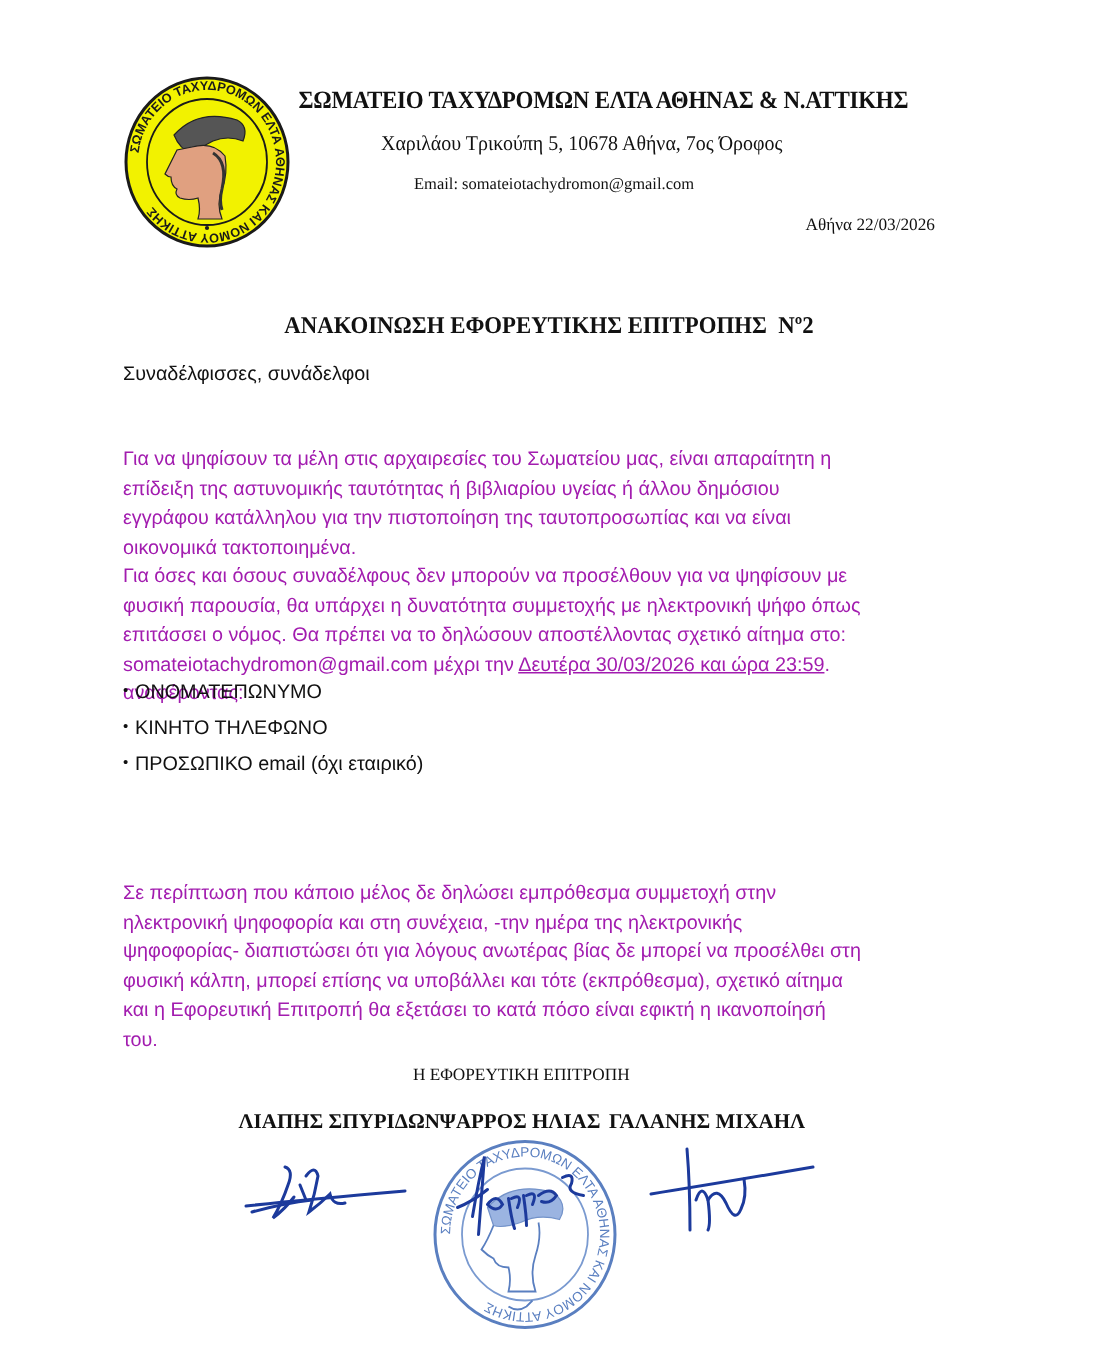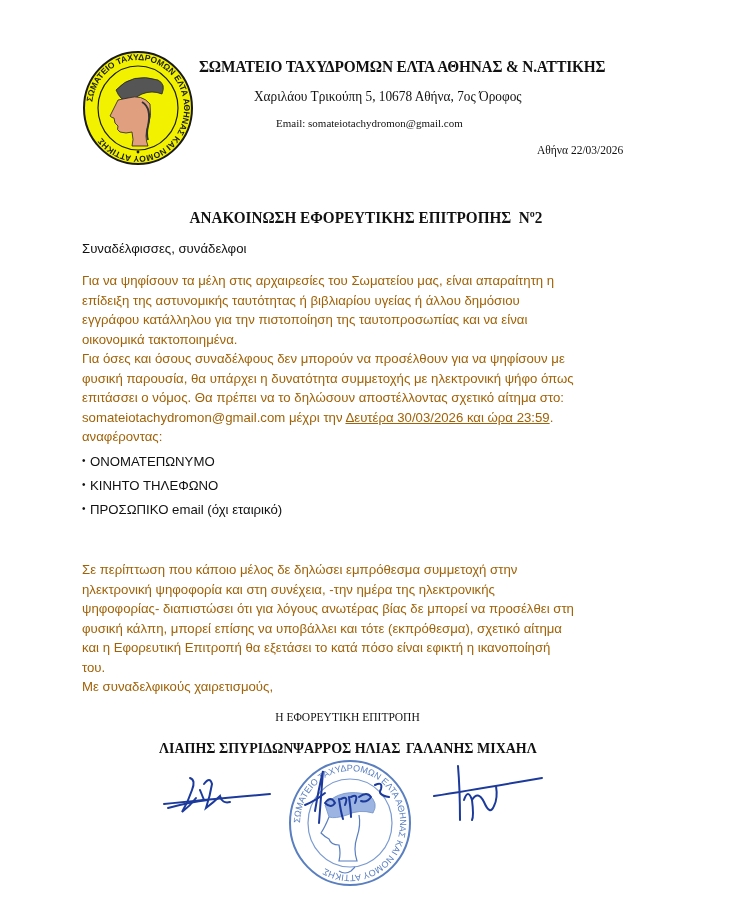--- a/index.html
+++ b/index.html
@@ -10,21 +10,21 @@
   #logo { position: absolute; left: 82px; top: 50px; width: 112px; height: 116px; }
 
   #org-name { position: absolute; left: 199px; top: 57px; font-size: 16.5px; font-weight: bold; letter-spacing: -0.2px; white-space: nowrap; transform: scaleX(0.93); transform-origin: left top; }
   #org-address { position: absolute; left: 254px; top: 89px; font-size: 14px; white-space: nowrap; transform: scaleX(0.95); transform-origin: left top; }
   #org-email { position: absolute; left: 276px; top: 117px; font-size: 11px; white-space: nowrap; }
   #doc-date { position: absolute; left: 537px; top: 144px; font-size: 11.5px; white-space: nowrap; }
 
   #doc-title { position: absolute; left: 0; width: 732px; top: 209px; text-align: center; font-size: 16px; font-weight: bold; white-space: pre; transform: scaleX(0.95); }
   #greeting { position: absolute; left: 82px; top: 241px; font-size: 13.2px; }
 
-  .body-text { position: absolute; left: 82px; width: 580px; font-size: 13.2px; line-height: 19.5px; color: #a16207; }
+  .body-text { position: absolute; left: 82px; width: 580px; font-size: 13.2px; line-height: 19.5px; color: #a21caf; margin-top: 25px; }
   #para1 { top: 271px; }
   #para1 .line { display: block; white-space: nowrap; }
   .deadline { text-decoration: underline; }
 
   #required-list { position: absolute; left: 82px; top: 452px; margin: 0; padding: 0; list-style: none; font-size: 13.2px; }
   #required-list li { height: 24px; line-height: 18px; white-space: nowrap; }
   #required-list .bullet { display: inline-block; width: 8px; font-size: 10px; vertical-align: 2px; }
 
   #para2 { top: 560px; }
   #para2 .line { display: block; white-space: nowrap; }
@@ -85,21 +85,20 @@
   <li><span class="bullet">•</span><span>ΠΡΟΣΩΠΙΚΟ email (όχι εταιρικό)</span></li>
 </ul>
 
 <div id="para2" class="body-text sans">
   <span class="line">Σε περίπτωση που κάποιο μέλος δε δηλώσει εμπρόθεσμα συμμετοχή στην</span>
   <span class="line">ηλεκτρονική ψηφοφορία και στη συνέχεια, -την ημέρα της ηλεκτρονικής</span>
   <span class="line">ψηφοφορίας- διαπιστώσει ότι για λόγους ανωτέρας βίας δε μπορεί να προσέλθει στη</span>
   <span class="line">φυσική κάλπη, μπορεί επίσης να υποβάλλει και τότε (εκπρόθεσμα), σχετικό αίτημα</span>
   <span class="line">και η Εφορευτική Επιτροπή θα εξετάσει το κατά πόσο είναι εφικτή η ικανοποίησή</span>
   <span class="line">του.</span>
-  <span class="line">Με συναδελφικούς χαιρετισμούς,</span>
 </div>
 
 <div id="committee-heading" class="serif">Η ΕΦΟΡΕΥΤΙΚΗ ΕΠΙΤΡΟΠΗ</div>
 <div id="member-1" class="member serif">ΛΙΑΠΗΣ ΣΠΥΡΙΔΩΝ</div>
 <div id="member-2" class="member serif">ΨΑΡΡΟΣ ΗΛΙΑΣ</div>
 <div id="member-3" class="member serif">ΓΑΛΑΝΗΣ ΜΙΧΑΗΛ</div>
 
 <svg id="sig-1" viewBox="0 0 112 48">
   <g fill="none" stroke="#1c3a9c" stroke-width="2" stroke-linecap="round">
     <path d="M4 34 Q40 30 110 24"></path>

